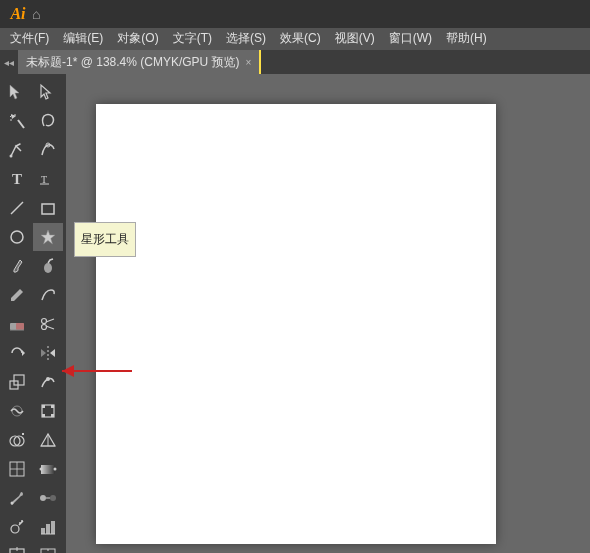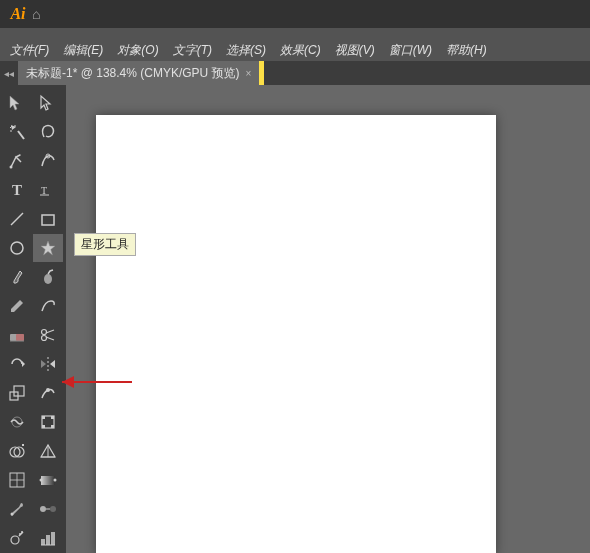--- a/index.html
+++ b/index.html
@@ -32,26 +32,25 @@
     .home-icon {
       color: #aaa;
       font-size: 14px;
       margin-right: 8px;
       cursor: pointer;
     }
 
     
     .menu-bar {
       display: flex;
-      align-items: flex-end;
+      align-items: flex-start;
       background: #535353;
-      height: 33px;
+      height: 22px;
       padding: 0 4px;
       gap: 2px;
-      font-style: italic;
     }
     .menu-item {
       color: #e0e0e0;
       padding: 2px 6px;
       cursor: pointer;
       font-size: 12px;
       white-space: nowrap;
     }
 
     
@@ -68,21 +67,21 @@
       font-size: 10px;
     }
     .tab {
       display: flex;
       align-items: center;
       background: #686868;
       color: #e0e0e0;
       padding: 2px 8px;
       height: 24px;
       font-size: 12px;
-      border-right: 5px solid #fde047;
+      border-right: 2px solid #fde047;
       gap: 6px;
       cursor: pointer;
     }
     .tab-close {
       font-size: 10px;
       color: #bbb;
       cursor: pointer;
     }
 
     
@@ -155,21 +154,21 @@
       box-shadow: 0 0 10px rgba(0,0,0,0.4);
     }
 
     
     .tooltip {
       position: absolute;
       left: 8px;
       top: 148px;
       background: #f5f5d0;
       border: 1px solid #aaa;
-      padding: 2px 6px;
+      padding: 8px 6px;
       font-size: 12px;
       color: #222;
       white-space: nowrap;
       z-index: 100;
       pointer-events: none;
     }
 
     
     .arrow-indicator {
       position: absolute;

